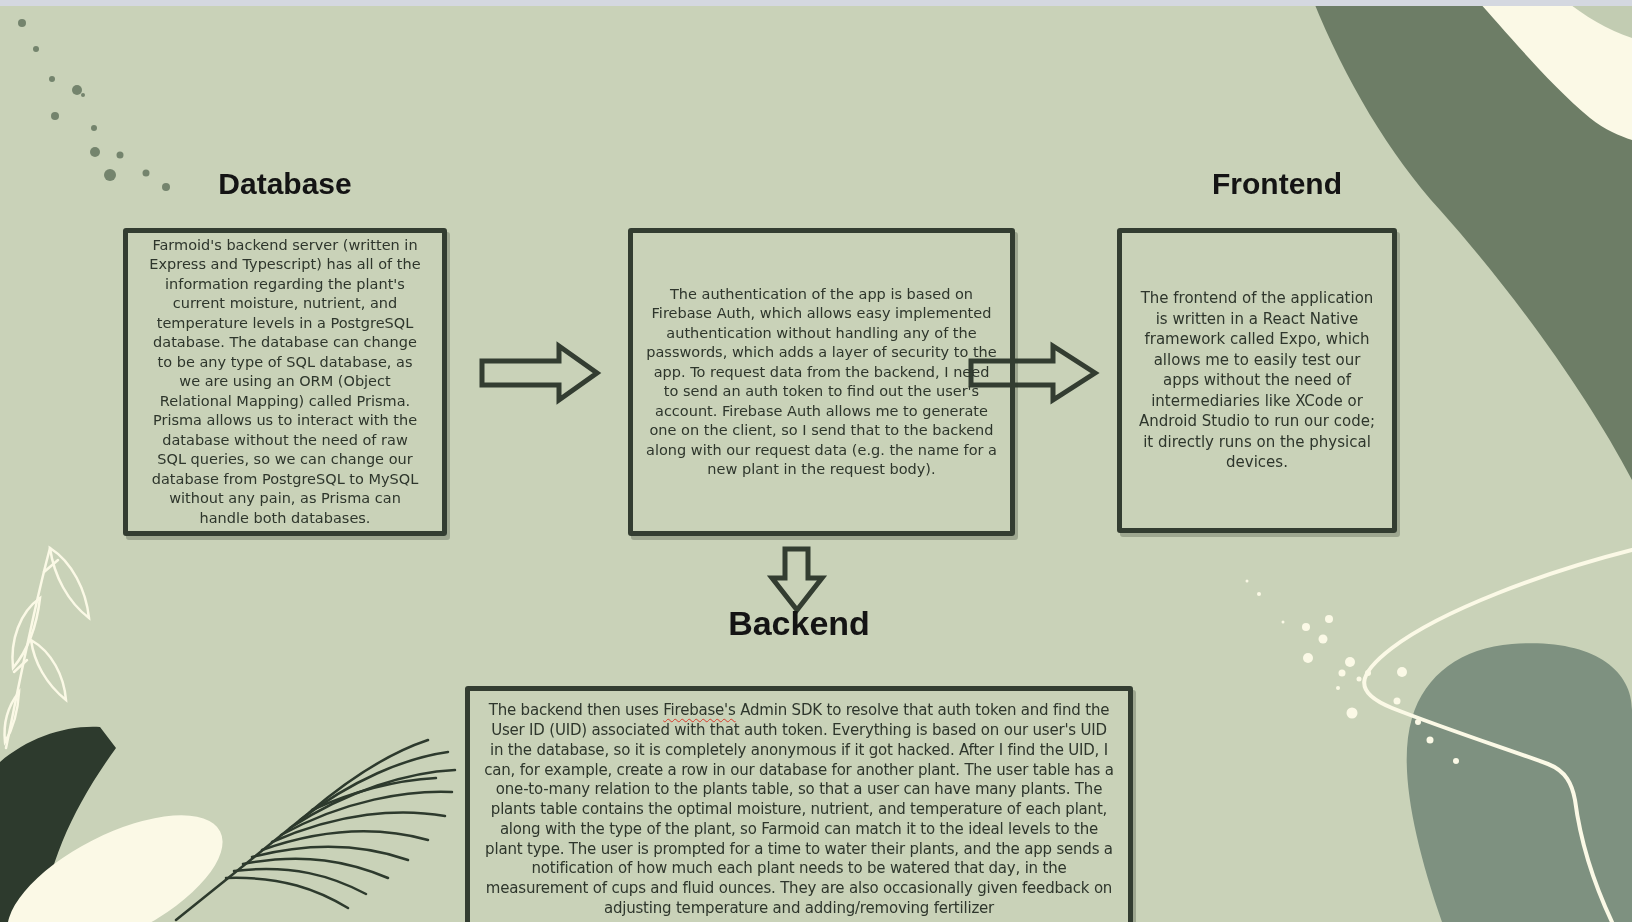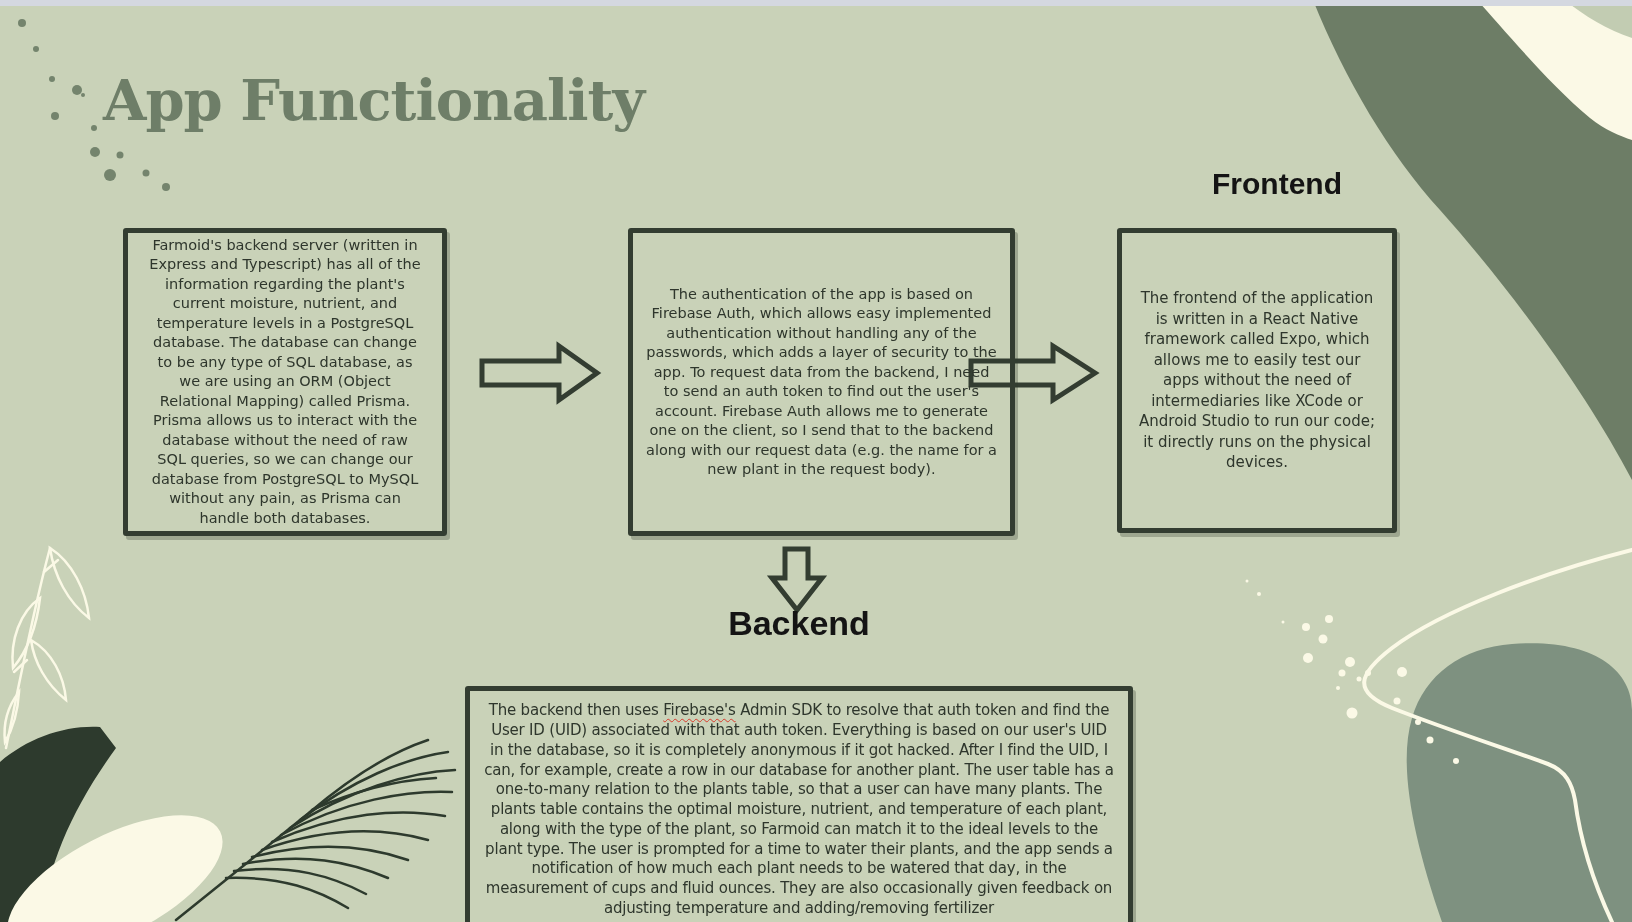--- a/index.html
+++ b/index.html
@@ -125,22 +125,22 @@
         <circle cx="1397" cy="701" r="3.5"></circle>
       <circle cx="1352" cy="713" r="5.5"></circle>
         <circle cx="1418" cy="722" r="3"></circle>
       <circle cx="1430" cy="740" r="3.5"></circle>
         <circle cx="1456" cy="761" r="3"></circle>
     </g>
   </svg>
 
   <div class="top-strip"></div>
 
-  <h1 class="title">App Functionality</h1>
 
+  <h2 class="col-heading" id="heading-database">Database</h2>
   <h2 class="col-heading" id="heading-frontend">Frontend</h2>
   <h2 class="col-heading" id="heading-backend">Backend</h2>
 
   <div class="flowbox" id="box-database">
     <p>Farmoid's backend server (written in Express and Typescript) has all of the information regarding the plant's current moisture, nutrient, and temperature levels in a PostgreSQL database. The database can change to be any type of SQL database, as we are using an ORM (Object Relational Mapping) called Prisma. Prisma allows us to interact with the database without the need of raw SQL queries, so we can change our database from PostgreSQL to MySQL without any pain, as Prisma can handle both databases.</p>
   </div>
   <div class="flowbox" id="box-auth">
     <p>The authentication of the app is based on Firebase Auth, which allows easy implemented authentication without handling any of the passwords, which adds a layer of security to the app. To request data from the backend, I need to send an auth token to find out the user's account. Firebase Auth allows me to generate one on the client, so I send that to the backend along with our request data (e.g. the name for a new plant in the request body).</p>
   </div>
   <div class="flowbox" id="box-frontend">

